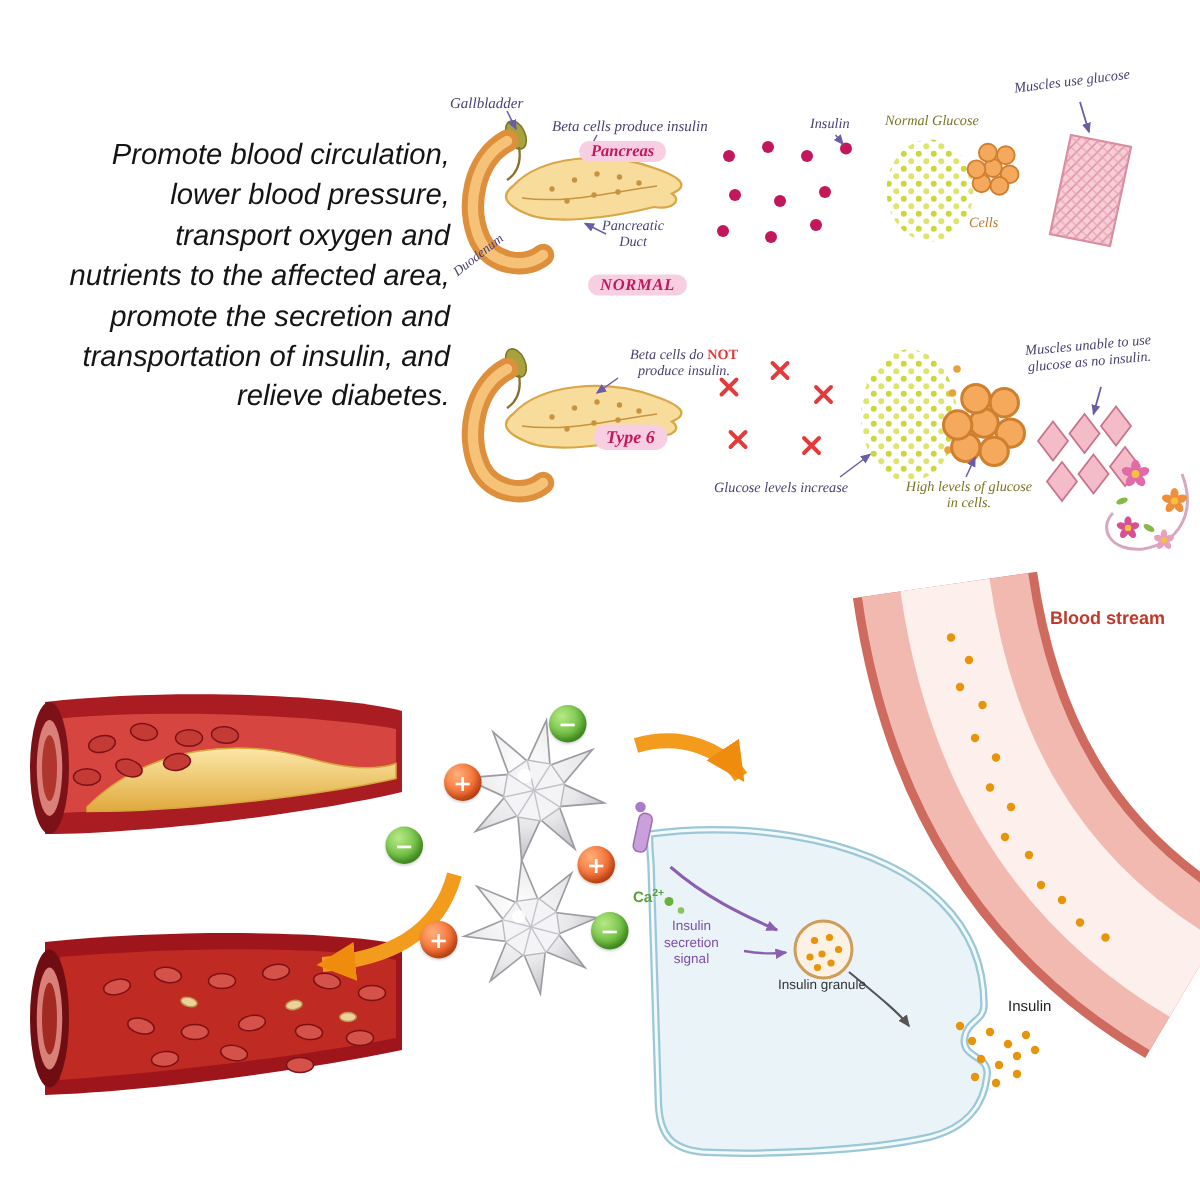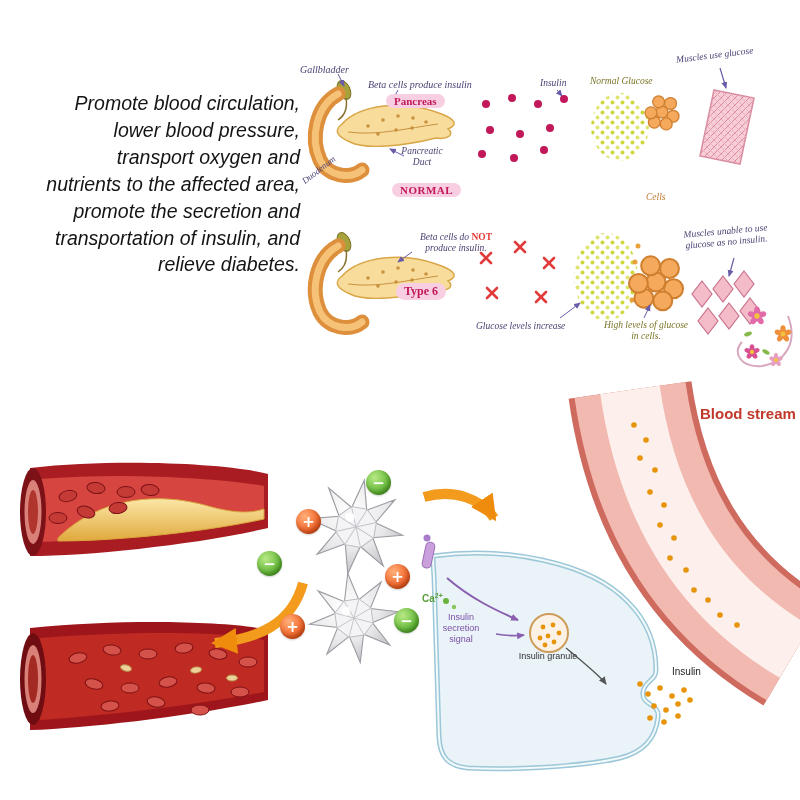--- a/index.html
+++ b/index.html
@@ -6,24 +6,24 @@
   #canvas{position:relative;width:800px;height:800px;background:#ffffff;overflow:hidden;
           font-family:"Liberation Sans",sans-serif;}
   #art{position:absolute;left:0;top:0;}
   .intro{position:absolute;left:40px;top:90px;width:260px;text-align:right;
          font-size:19.5px;line-height:1.38;color:#141414;font-style:italic;}
   .lbl{position:absolute;font-family:"Liberation Serif",serif;font-style:italic;
        color:#4a3f72;font-size:9.5px;line-height:1.18;text-align:center;}
   .nowrap{white-space:nowrap;}
   .olive{color:#7a7426;}
   .orange-t{color:#bd7a2e;}
-  .pill{position:absolute;font-family:"Liberation Serif",serif;font-weight:bold;
+  .pill{position:absolute;font-family:"Liberation Serif",serif;font-weight:bold;font-style:italic;
         font-size:11px;color:#c2185b;background:#f8cfe2;border-radius:9px;padding:1px 8px;white-space:nowrap;}
   .not{color:#e53935;font-weight:bold;font-style:normal;margin-top:15px;}
-  .bloodstream{position:absolute;left:700px;top:405px;font-weight:bold;font-size:15px;color:#c0392b;white-space:nowrap;}
+  .bloodstream{position:absolute;left:700px;top:405px;font-weight:bold;font-size:12px;color:#c0392b;white-space:nowrap;}
   .ca-label{position:absolute;left:422px;top:592px;color:#5a9e3a;font-weight:bold;font-size:10px;white-space:nowrap;}
   .sup{font-size:7px;vertical-align:super;}
   .signal{position:absolute;left:430px;top:612px;width:62px;color:#7b4fa6;font-size:9px;text-align:center;line-height:1.2;}
   .granule-lbl{position:absolute;left:518px;top:651px;width:60px;color:#333;font-size:9px;text-align:center;line-height:1.2;}
   .insulin2{position:absolute;left:672px;top:666px;color:#222;font-size:10px;white-space:nowrap;}
   .badge{position:absolute;width:25px;height:25px;border-radius:50%;display:flex;align-items:center;justify-content:center;
          color:#fff;font-weight:bold;font-size:15px;font-family:"DejaVu Sans",sans-serif;
          box-shadow:inset -2px -3px 4px rgba(0,0,0,.25),0 1px 2px rgba(0,0,0,.2);}
   .badge.plus{background:radial-gradient(circle at 35% 30%,#ffb07a,#f05a1e 70%,#cc3c10);}
   .badge.minus{background:radial-gradient(circle at 35% 30%,#b8e986,#59b22e 70%,#3f8e1e);}
@@ -343,21 +343,21 @@
 <div class="intro">Promote blood circulation, lower blood pressure, transport oxygen and nutrients to the affected area, promote the secretion and transportation of insulin, and relieve diabetes.</div>
 
 <div class="lbl nowrap" style="left:300px;top:64px;font-size:10px;">Gallbladder</div>
 <div class="lbl nowrap" style="left:368px;top:79px;font-size:10px;">Beta cells produce insulin</div>
 <div class="pill" style="left:386px;top:94px;">Pancreas</div>
 <div class="lbl" style="left:396px;top:146px;width:52px;">Pancreatic Duct</div>
 <div class="pill" style="left:392px;top:183px;letter-spacing:0.5px;">NORMAL</div>
 <div class="lbl nowrap" style="left:300px;top:178px;font-size:9px;transform:rotate(-38deg);transform-origin:left top;">Duodenum</div>
 <div class="lbl nowrap" style="left:540px;top:78px;">Insulin</div>
 <div class="lbl nowrap olive" style="left:590px;top:76px;">Normal Glucose</div>
-<div class="lbl nowrap orange-t" style="left:646px;top:144px;margin-top:48px;">Cells</div>
+<div class="lbl nowrap orange-t" style="left:646px;top:144px;">Cells</div>
 <div class="lbl nowrap" style="left:676px;top:50px;transform:rotate(-7deg);">Muscles use glucose</div>
 
 <div class="lbl" style="left:406px;top:232px;width:100px;"><span>Beta cells do </span><span class="not">NOT</span><span> produce insulin.</span></div>
 <div class="pill" style="left:396px;top:283px;font-size:12px;">Type 6</div>
 <div class="lbl nowrap" style="left:476px;top:321px;">Glucose levels increase</div>
 <div class="lbl olive" style="left:600px;top:320px;width:92px;">High levels of glucose in cells.</div>
 <div class="lbl" style="left:670px;top:226px;width:112px;transform:rotate(-5deg);">Muscles unable to use glucose as no insulin.</div>
 
 <div class="bloodstream">Blood stream</div>
 <div class="ca-label"><span>Ca</span><span class="sup">2+</span></div>

